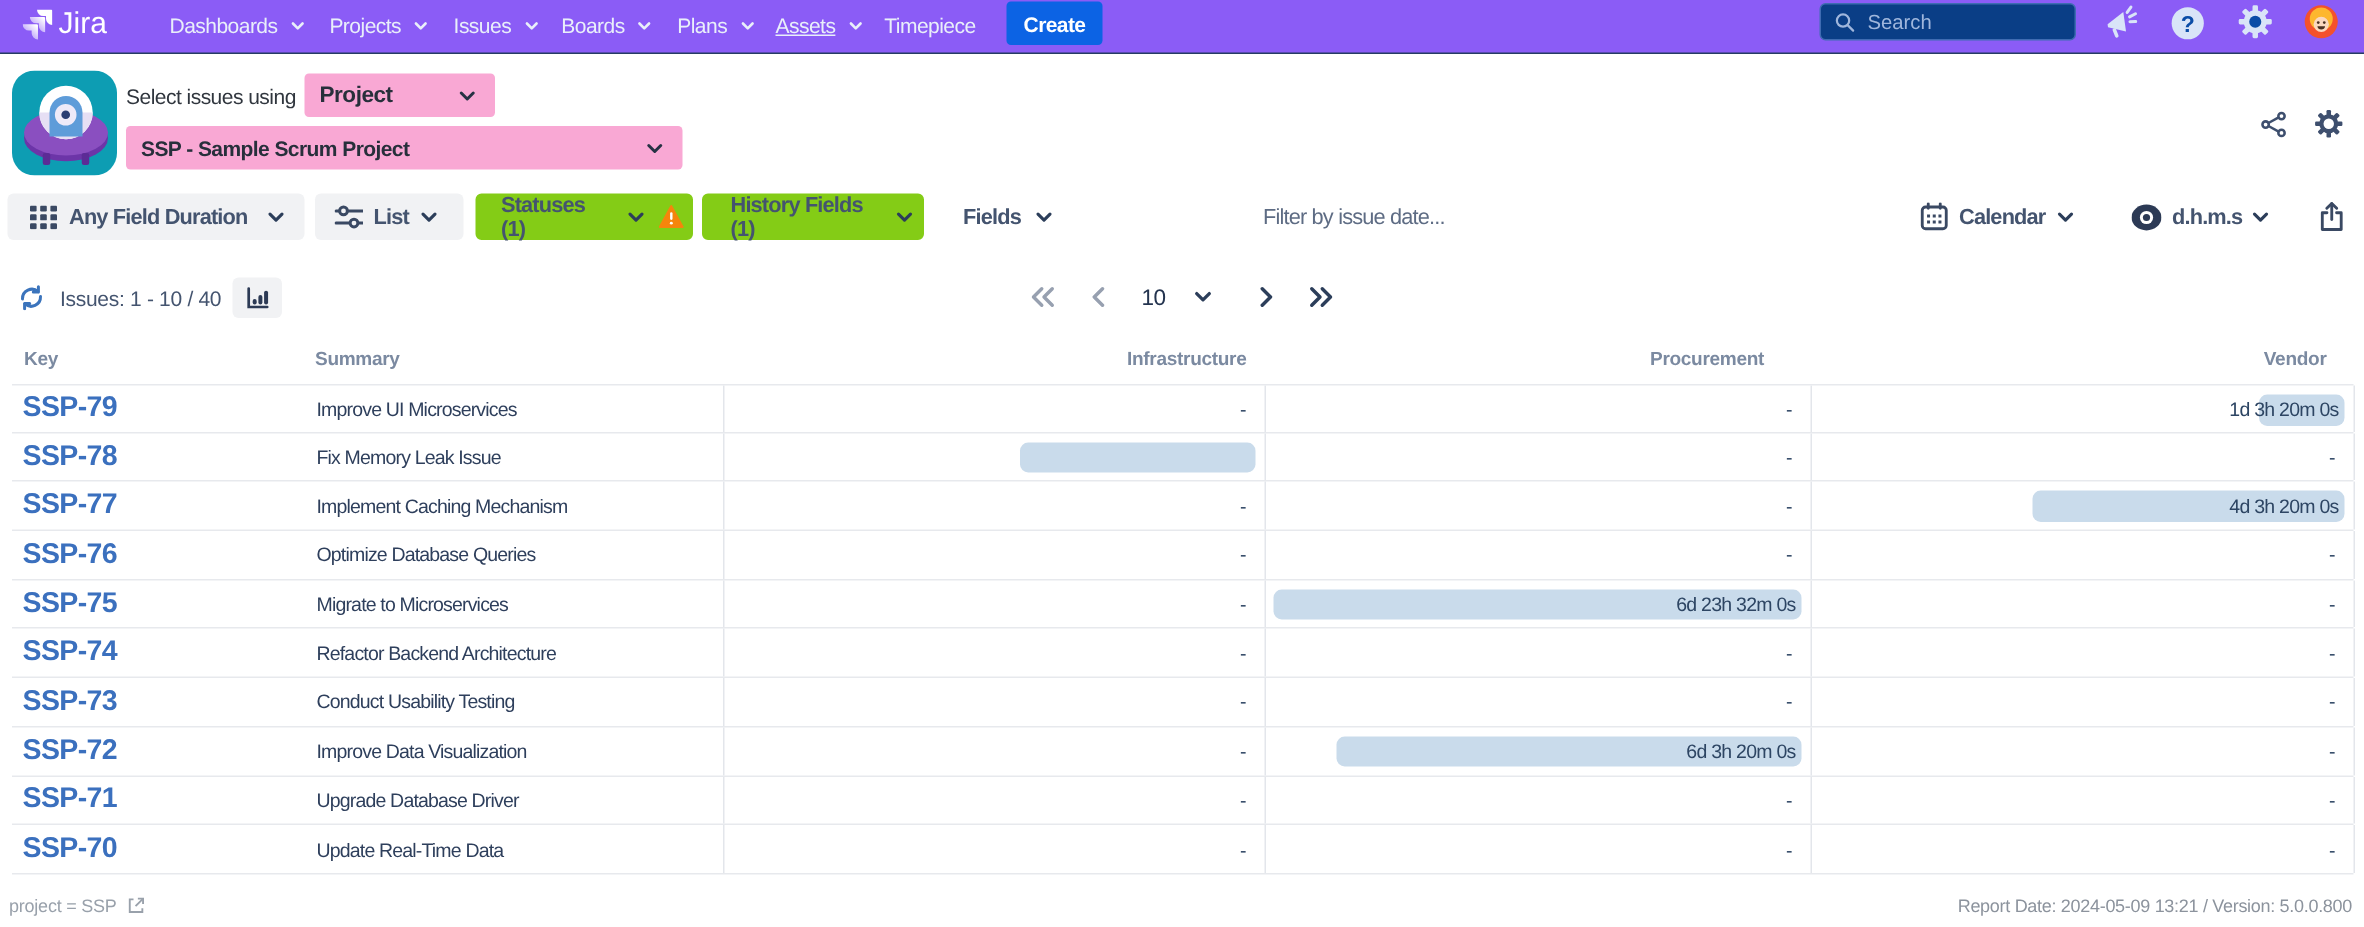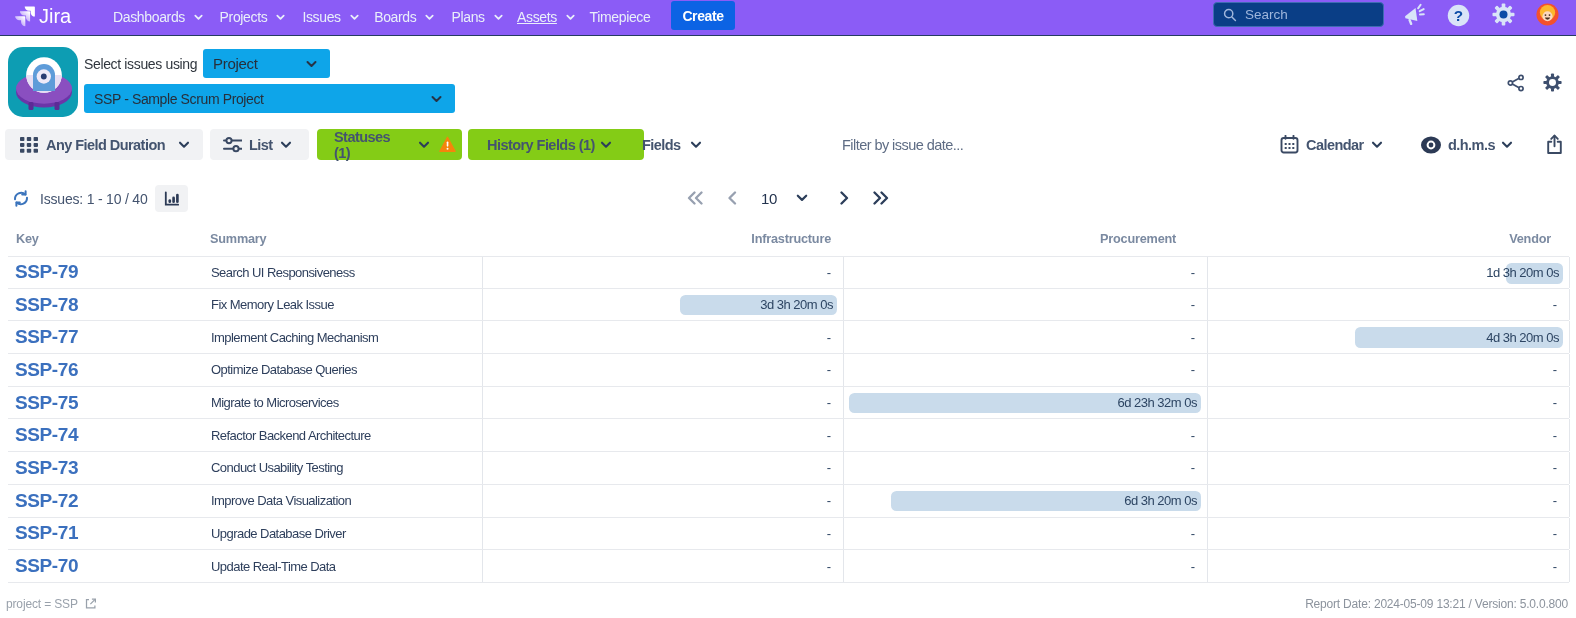--- a/index.html
+++ b/index.html
@@ -17,22 +17,22 @@
 #createbtn { position:absolute; left:671px; top:1px; width:64px; height:29px;
   background:#0C63E4; border-radius:3px; color:#fff; font-size:14px; font-weight:600;
   letter-spacing:-0.4px; display:flex; align-items:center; justify-content:center; }
 #searchbox { position:absolute; left:1213px; top:2px; width:171px; height:25px;
   background:#0A3E86; border:1px solid #3F6CB2; border-radius:4px;
   display:flex; align-items:center; color:#9FB6DC; font-size:13.5px; }
 
 
 #appicon { position:absolute; left:8px; top:47px; }
 #selectlabel { position:absolute; left:84px; top:56px; font-size:14px; letter-spacing:-0.35px; color:#30363E; }
-.select { position:absolute; background:#0ea5e9; border-radius:3px; display:flex;
-  align-items:center; color:#272F3B; }
+.select { position:absolute; background:#f9a8d4; border-radius:3px; display:flex;
+  align-items:center; color:#272F3B;font-weight:bold; }
 #sel1 { left:203px; top:49px; width:127px; height:29px; padding-left:10px; font-size:15px; letter-spacing:-0.3px; }
 #sel2 { left:84px; top:84px; width:371px; height:29px; padding-left:10px; font-size:14px; letter-spacing:-0.38px; }
 .selchev { position:absolute; }
 
 
 .tbtn { position:absolute; top:129px; height:31px; border-radius:4px; display:flex;
   align-items:center; color:#44546F; font-size:14.5px; font-weight:600; letter-spacing:-0.55px; }
 .graybtn { background:#F1F2F4; }
 .whitebtn { background:#84cc16; border:6px solid #84cc16; }
 
@@ -247,21 +247,21 @@
         </svg>
       </span>
       <span style="margin-left:8px; display:flex">
         <svg width="17" height="17" viewBox="0 0 20 20">
           <path d="M10 1.5 L19 18 H1 Z" fill="#F5850C" stroke="#F5850C" stroke-width="1.5" stroke-linejoin="round"></path>
           <rect x="9.1" y="6.5" width="1.9" height="6" rx="0.9" fill="#fff"></rect>
           <circle cx="10.05" cy="15" r="1.15" fill="#fff"></circle>
         </svg>
       </span>
     </div>
-<div class="tbtn whitebtn" style="left:468px; width:176px; padding-left:13px;">
+<div class="tbtn whitebtn" style="left:468px; width:148px; padding-left:13px;">
       <span>History Fields (1)</span>
       <span style="margin-left:4px; display:flex">
         <svg width="14" height="14" viewBox="0 0 14 14" fill="none" stroke="#2C3E5A" stroke-width="2.1" stroke-linecap="round" stroke-linejoin="round">
           <path d="M3 4.7 L7 8.7 L11 4.7"></path>
         </svg>
       </span>
     </div>
 <div class="tbtn" style="left:642px;">
       <span>Fields</span>
       <span style="margin-left:8px; display:flex">
@@ -365,36 +365,35 @@
 <div id="thead">
   <span class="abs" style="left:16px">Key</span>
   <span class="abs" style="left:210px">Summary</span>
   <span class="abs" style="left:745px; width:86px; text-align:right">Infrastructure</span>
   <span class="abs" style="left:1100px; width:93px; text-align:left">Procurement</span>
   <span class="abs" style="left:1500px; width:51px; text-align:right">Vendor</span>
 </div>
 <div id="tbl">
     <div class="trow">
       <span class="key">SSP-79</span>
-      <span class="summ">Search UI Responsiveness</span>
+      <span class="summ">Improve UI Microservices</span>
       <span class="vline" style="left:473.5px"></span>
       <span class="dash" style="left:473.5px; width:349.5px; justify-content:flex-end">-</span>
       <span class="vline" style="left:834.5px"></span>
       <span class="dash" style="left:834.5px; width:352.5px; justify-content:flex-end">-</span>
       <span class="vline" style="left:1198.5px"></span>
       <span class="vline" style="left:1560.5px"></span>
       <span class="bar" style="left:1497.6923px; width:57.1077px"></span>
       <span class="bartext" style="left:1198.5px; width:352.5px; justify-content:flex-end">1d 3h 20m 0s</span>
     </div>
     <div class="trow">
       <span class="key">SSP-78</span>
       <span class="summ">Fix Memory Leak Issue</span>
       <span class="vline" style="left:473.5px"></span>
       <span class="bar" style="left:671.8599999999999px; width:156.94px"></span>
-      <span class="bartext" style="left:473.5px; width:351.5px; justify-content:flex-end">3d 3h 20m 0s</span>
       <span class="vline" style="left:834.5px"></span>
       <span class="dash" style="left:834.5px; width:352.5px; justify-content:flex-end">-</span>
       <span class="vline" style="left:1198.5px"></span>
       <span class="vline" style="left:1560.5px"></span>
       <span class="dash" style="left:1198.5px; width:350.5px; justify-content:flex-end">-</span>
     </div>
     <div class="trow">
       <span class="key">SSP-77</span>
       <span class="summ">Implement Caching Mechanism</span>
       <span class="vline" style="left:473.5px"></span>

